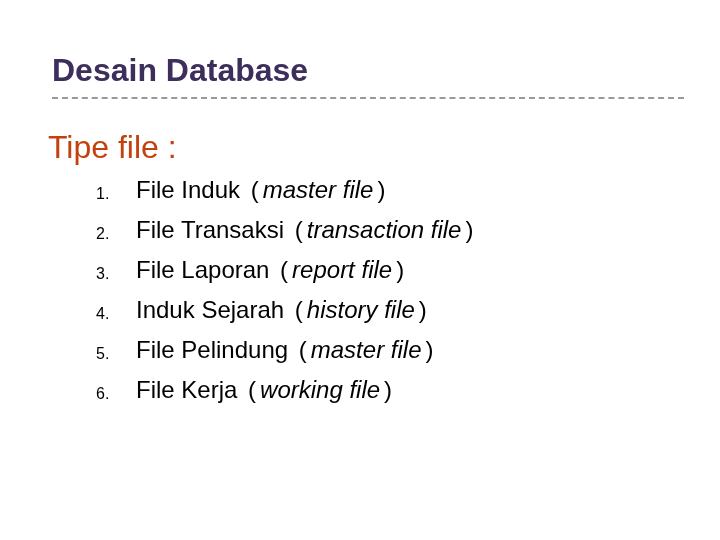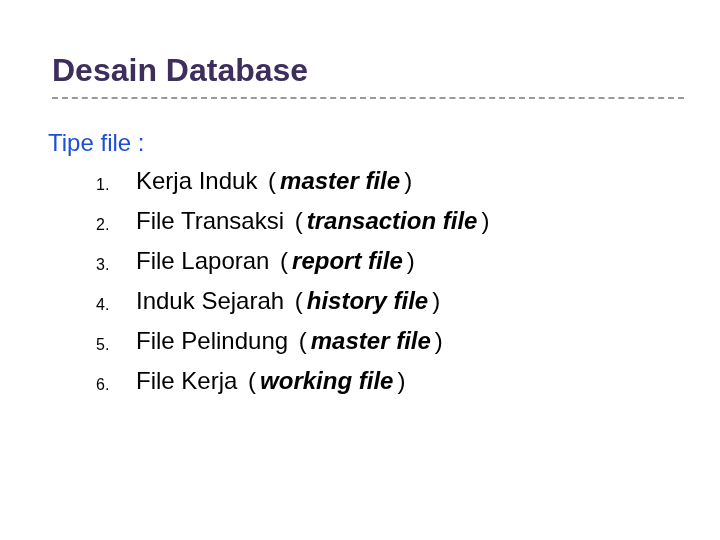--- a/index.html
+++ b/index.html
@@ -20,22 +20,22 @@
       font-weight: bold;
       color: #3d2e5c;
       margin-bottom: 8px;
     }
     .divider {
       border: none;
       border-top: 2px dashed #999;
       margin-bottom: 30px;
     }
     .intro {
-      font-size: 24px;
-      color: #1d4ed8;
+      font-size: 32px;
+      color: #c2410c;
       margin-bottom: 6px;
       margin-left: 0;
     }
     .list {
       list-style: none;
       counter-reset: item;
       margin-left: 40px;
     }
     .list-item {
       font-size: 24px;
@@ -45,35 +45,34 @@
       padding-left: 40px;
     }
     .list-item .num {
       position: absolute;
       left: 0;
       font-size: 16px;
       top: 6px;
     }
     .italic {
       font-style: italic;
-      font-weight: bold;
     }
   </style>
 </head>
 <body>
 
 <h1 class="title">Desain Database</h1>
 <hr class="divider">
 
 <div class="intro">Tipe file :</div>
 
 <ol class="list">
   <li class="list-item">
     <span class="num">1.</span>
-    <span>Kerja Induk</span>
+    <span>File Induk</span>
     (<span class="italic">master file</span>)
   </li>
   <li class="list-item">
     <span class="num">2.</span>
     <span>File Transaksi</span>
     (<span class="italic">transaction file</span>)
   </li>
   <li class="list-item">
     <span class="num">3.</span>
     <span>File Laporan</span>

